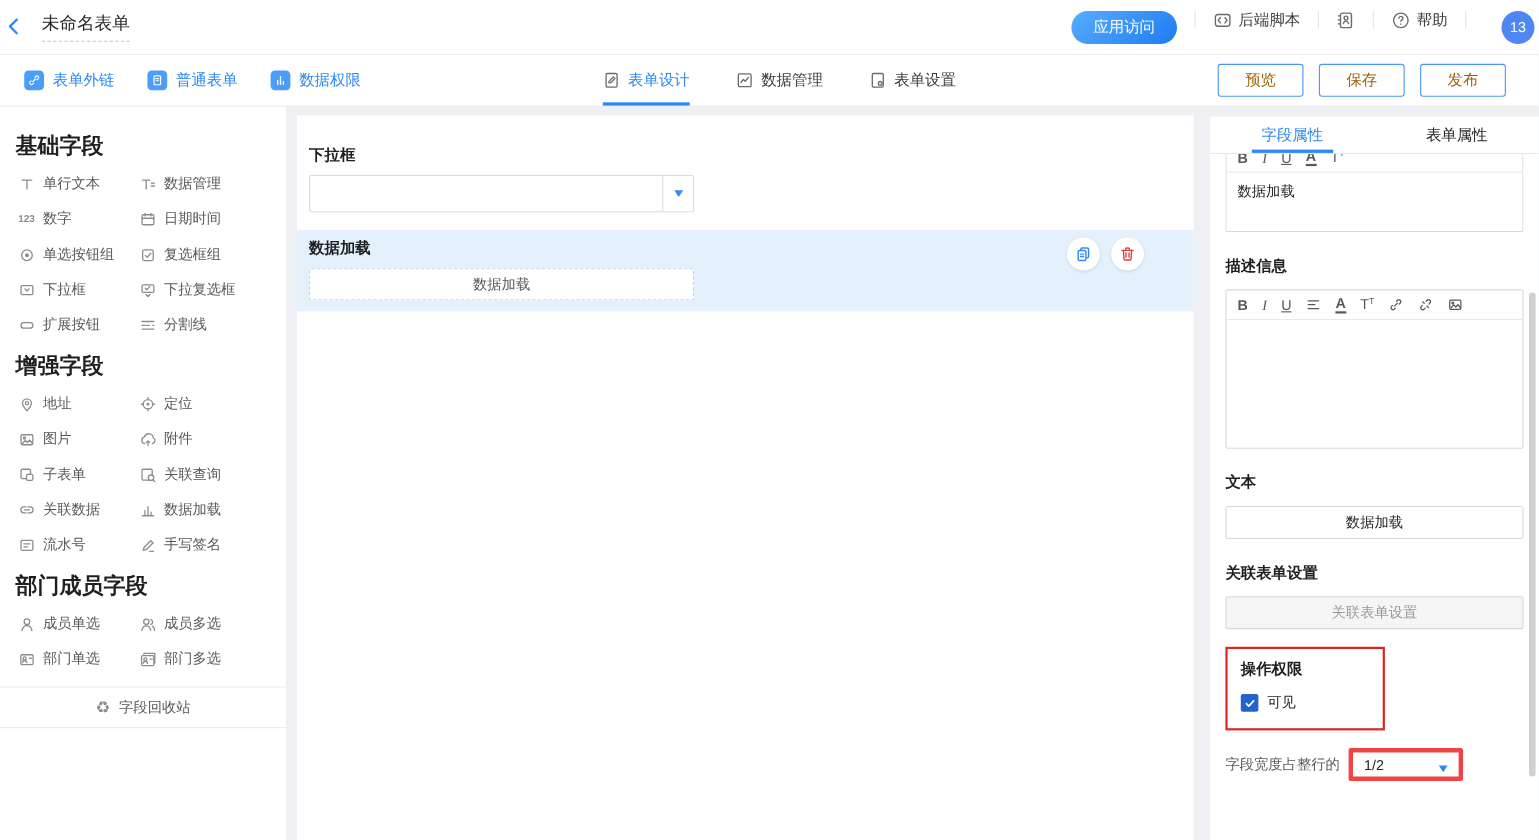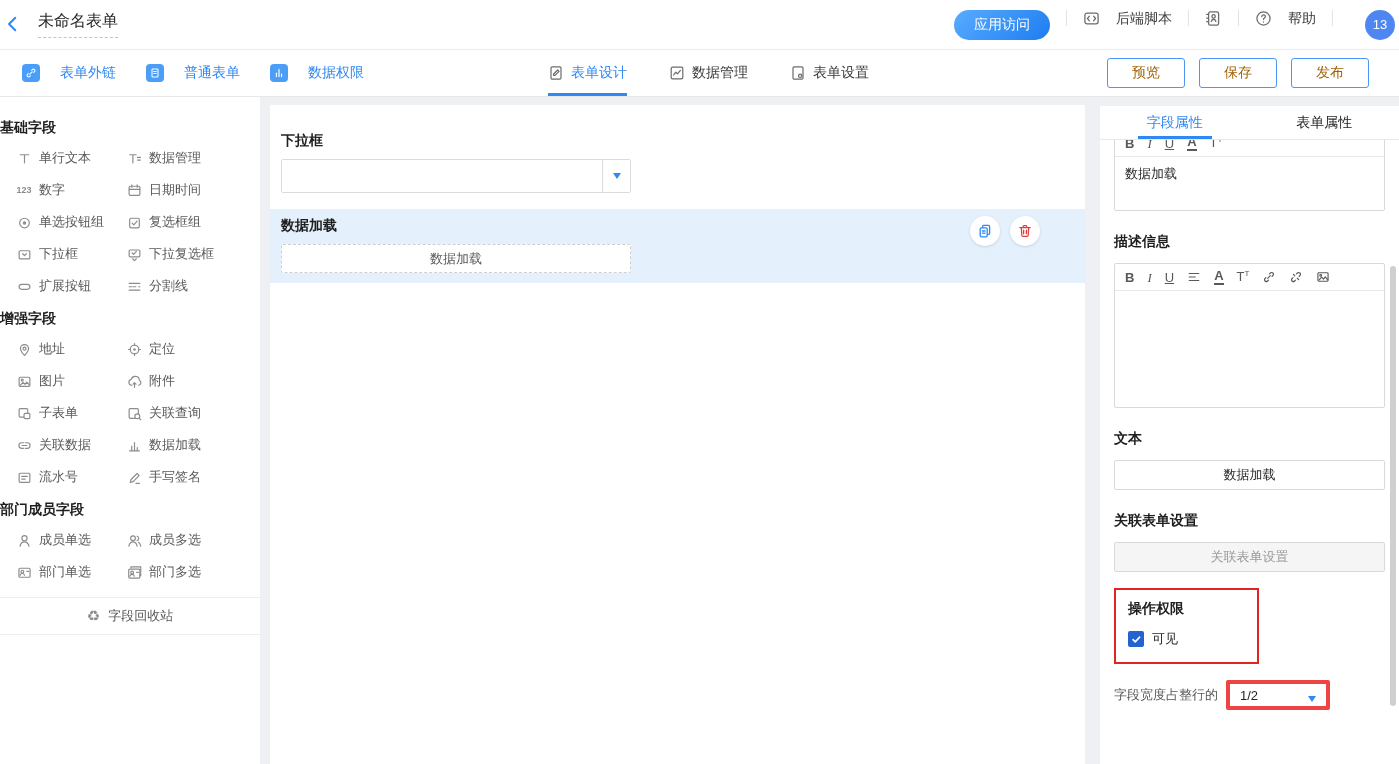--- a/index.html
+++ b/index.html
@@ -10,47 +10,47 @@
   
   .header { position:absolute; left:0; top:0; width:1399px; height:50px; background:#fff;
             border-bottom:1px solid #ececec; display:flex; align-items:center; padding:0 4px; z-index:5; }
   .back-btn { width:20px; height:20px; color:#2f88f4; cursor:pointer; margin-right:14px; }
   .back-btn svg { width:18px; height:18px; display:block; }
   .doc-title { font-size:16px; color:#262626; padding-bottom:5px; border-bottom:1px dashed #c4c4c4; cursor:text; }
   .header-right { margin-left:auto; display:flex; align-items:flex-start; gap:16px; }
   .pill-btn { height:30px; padding:0 20px; border:none; border-radius:15px; color:#fff; font-size:14px;
               background:linear-gradient(135deg,#58acff,#1e7cf0); cursor:pointer; }
   .sep { width:1px; height:16px; background:#e3e3e3; }
-  .hdr-item { display:flex; align-items:center; gap:16px; color:#3b3b3b; font-size:14px; cursor:pointer; }
+  .hdr-item { display:flex; align-items:center; gap:6px; color:#3b3b3b; font-size:14px; cursor:pointer; }
   .hdr-item .icn svg { width:17px; height:17px; }
   .icn { display:inline-flex; align-items:center; justify-content:center; color:#6b6b6b; }
   .bell { position:relative; }
   .avatar { width:30px; height:30px; border-radius:50%; background:#4f87f2; color:#fff; font-size:13px;
             display:flex; align-items:center; justify-content:center; cursor:pointer; }
 
   
   .subheader { position:absolute; left:0; top:50px; width:1399px; height:47px; background:#fff;
                border-bottom:1px solid #e8e8e8; z-index:4; }
   .left-tabs { position:absolute; left:22px; top:0; height:100%; display:flex; align-items:center; gap:30px; }
-  .sh-tab { display:flex; align-items:center; gap:20px; color:#2f88f4; font-size:14px; cursor:pointer; }
+  .sh-tab { display:flex; align-items:center; gap:8px; color:#2f88f4; font-size:14px; cursor:pointer; }
   .sq { width:18px; height:18px; border-radius:4px; background:#4b9ef7; color:#fff;
         display:flex; align-items:center; justify-content:center; }
   .sq svg { width:12px; height:12px; display:block; }
   .center-tabs { position:absolute; left:548px; top:0; height:100%; display:flex; gap:42px; }
   .ctab { display:flex; align-items:center; gap:7px; font-size:14px; color:#3b3b3b; cursor:pointer;
           height:100%; border-bottom:3px solid transparent; padding-top:3px; }
   .ctab .icn svg { width:16px; height:16px; }
   .ctab.active { color:#2f88f4; border-bottom-color:#2f88f4; }
   .actions { position:absolute; right:30px; top:0; height:100%; display:flex; align-items:center; gap:14px; }
   .ghost-btn { width:78px; height:30px; background:#fff; border:1px solid #4a97f5; border-radius:3px;
                color:#a16207; font-size:14px; cursor:pointer; }
 
   
   .sidebar { position:absolute; left:0; top:97px; width:260px; height:667px; background:#fff; padding-top:14px; }
-  .sec-title { font-size:14px; font-weight:700; color:#1f1f1f; margin:8px 0 5px; }
+  .sec-title { font-size:20px; font-weight:700; color:#1f1f1f; margin:8px 0 5px; padding-left:14px; }
   .fld-grid { display:grid; grid-template-columns:110px 1fr; }
   .fld-item { display:flex; align-items:center; gap:7px; height:32px; color:#595959; font-size:13px;
               padding-left:16px; cursor:grab; white-space:nowrap; }
   .fld-item .icn { color:#8c8c8c; width:16px; }
   .fld-item .icn svg { width:15px; height:15px; }
   .t-icn { font-size:9px; letter-spacing:0; color:#8c8c8c; font-weight:600; }
   .recycle-bar { margin-top:9px; height:38px; border-top:1px solid #ececec; border-bottom:1px solid #ececec;
                  display:flex; align-items:center; justify-content:center; gap:8px; color:#595959;
                  font-size:13px; cursor:pointer; }
   .recycle-icn::before { content:"♻"; font-size:15px; color:#8c8c8c; }

